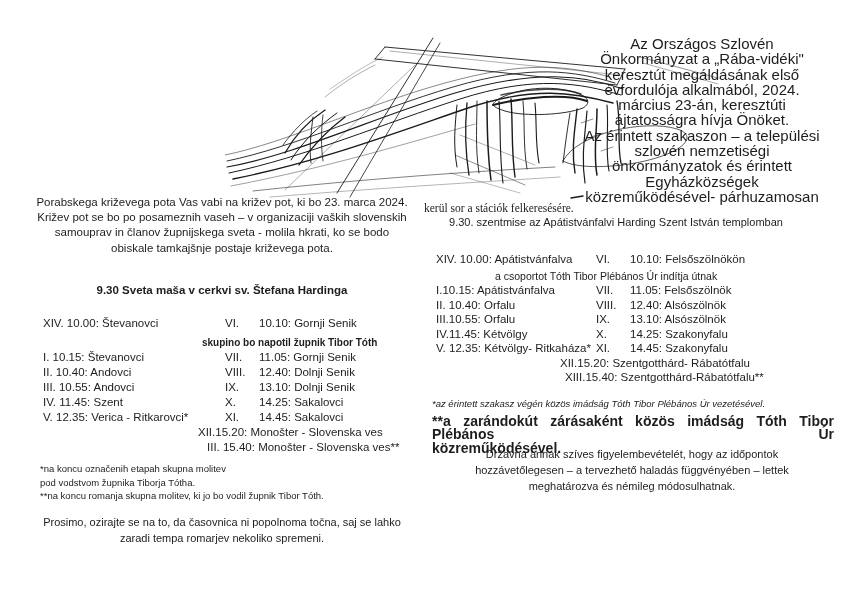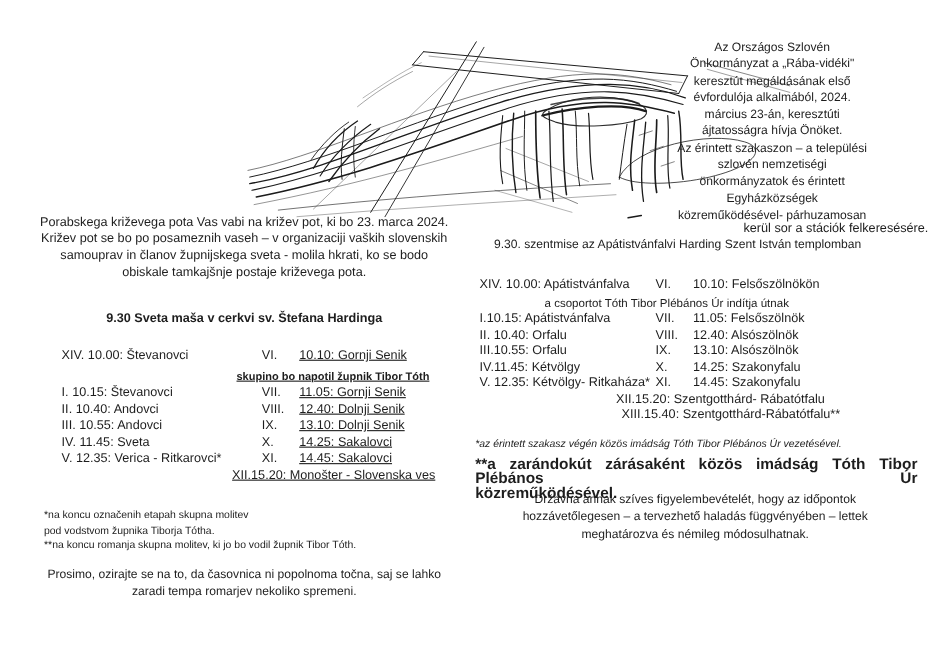--- a/index.html
+++ b/index.html
@@ -8,33 +8,33 @@
     font-family:"Liberation Sans",sans-serif;color:#1d1d1d;
   }
   .b{font-weight:normal;}
   .abs{position:absolute;}
   
   #sketch{position:absolute;left:225px;top:5px;width:495px;height:200px;}
   #sketch path,#sketch line{stroke:#1b1b1b;fill:none;stroke-linecap:round;}
   
   #left-intro{left:20px;top:195px;width:404px;text-align:center;font-size:11.5px;line-height:15.2px;}
   #left-headline{left:20px;top:284px;width:404px;text-align:center;font-weight:bold;font-size:11.5px;}
-  #left-schedule{left:56px;top:316px;width:380px;font-size:11.5px;text-decoration:underline;}
+  #left-schedule{left:43px;top:316px;width:380px;font-size:11.5px;}
   .srow{height:15px;line-height:15px;white-space:nowrap;}
   .lcellL{display:inline-block;width:182px;vertical-align:top;}
   .lcellR{display:inline-block;width:160px;vertical-align:top;}
   .ncell{display:inline-block;width:34px;vertical-align:top;}
   .noteL{margin-top:4px;margin-left:159px;font-size:10px;font-weight:bold;}
   .tailL1{margin-left:155px;}
   .tailL2{margin-left:164px;}
   #left-footnotes{left:40px;top:462px;width:400px;font-size:9.5px;line-height:13.5px;}
   #left-closing{left:20px;top:515px;width:404px;text-align:center;font-size:11px;line-height:15.5px;}
   
-  #right-intro{left:578px;top:36px;width:248px;text-align:center;font-size:11px;line-height:15.3px;}
-  #right-intro-last{left:424px;top:202px;width:420px;text-align:right;font-size:11.5px;}
+  #right-intro{left:578px;top:36px;width:248px;text-align:center;font-size:15px;line-height:15.3px;}
+  #right-intro-last{left:424px;top:202px;width:420px;text-align:left;font-size:11.5px;font-family:Liberation Serif, serif;}
   #right-headline{left:398px;top:216px;width:436px;text-align:center;font-weight:normal;font-size:11px;}
   #right-schedule{left:436px;top:252px;width:404px;font-size:11.5px;}
   #right-schedule .srow{height:14.5px;line-height:14.5px;}
   .noteR{margin-top:2px;margin-left:59px;font-size:10.5px;}
   .tailR1{margin-left:124px;}
   .tailR2{margin-left:129px;}
   #right-footnotes{left:432px;top:397px;width:402px;font-size:9.5px;line-height:13.5px;}
   #right-footnotes .fn-italic{font-style:italic;margin-bottom:4px;}
   #right-footnotes .fn-bold{font-weight:bold;font-size:14px;}
   .justline{text-align:justify;text-align-last:justify;}
@@ -126,26 +126,27 @@
     <div class="srow">
       <span class="lcellL">I. 10.15: Števanovci</span><span class="ncell">VII.</span><span>11.05: Gornji Senik</span>
     </div>
     <div class="srow">
       <span class="lcellL">II. 10.40: Andovci</span><span class="ncell">VIII.</span><span>12.40: Dolnji Senik</span>
     </div>
     <div class="srow">
       <span class="lcellL">III. 10.55: Andovci</span><span class="ncell">IX.</span><span>13.10: Dolnji Senik</span>
     </div>
     <div class="srow">
-      <span class="lcellL">IV. 11.45: Sveta</span><span class="ncell">X.</span><span>14.25: Sakalovci</span>
+      <span class="lcellL">IV. 11.45: Szent</span><span class="ncell">X.</span><span>14.25: Sakalovci</span>
     </div>
     <div class="srow">
       <span class="lcellL">V. 12.35: Verica - Ritkarovci*</span><span class="ncell">XI.</span><span>14.45: Sakalovci</span>
     </div>
     <div class="srow tailL1">XII.15.20: Monošter - Slovenska ves</div>
+    <div class="srow tailL2">III. 15.40: Monošter - Slovenska ves**</div>
   </div>
 
   <div class="abs" id="left-closing">
     <div>Prosimo, ozirajte se na to, da časovnica ni popolnoma točna, saj se lahko</div>
     <div>zaradi tempa romarjev nekoliko spremeni.</div>
   </div>
 
   <div class="abs" id="left-footnotes">
     <div>*na koncu označenih etapah skupna molitev</div>
     <div>pod vodstvom župnika Tiborja Tótha.</div>

